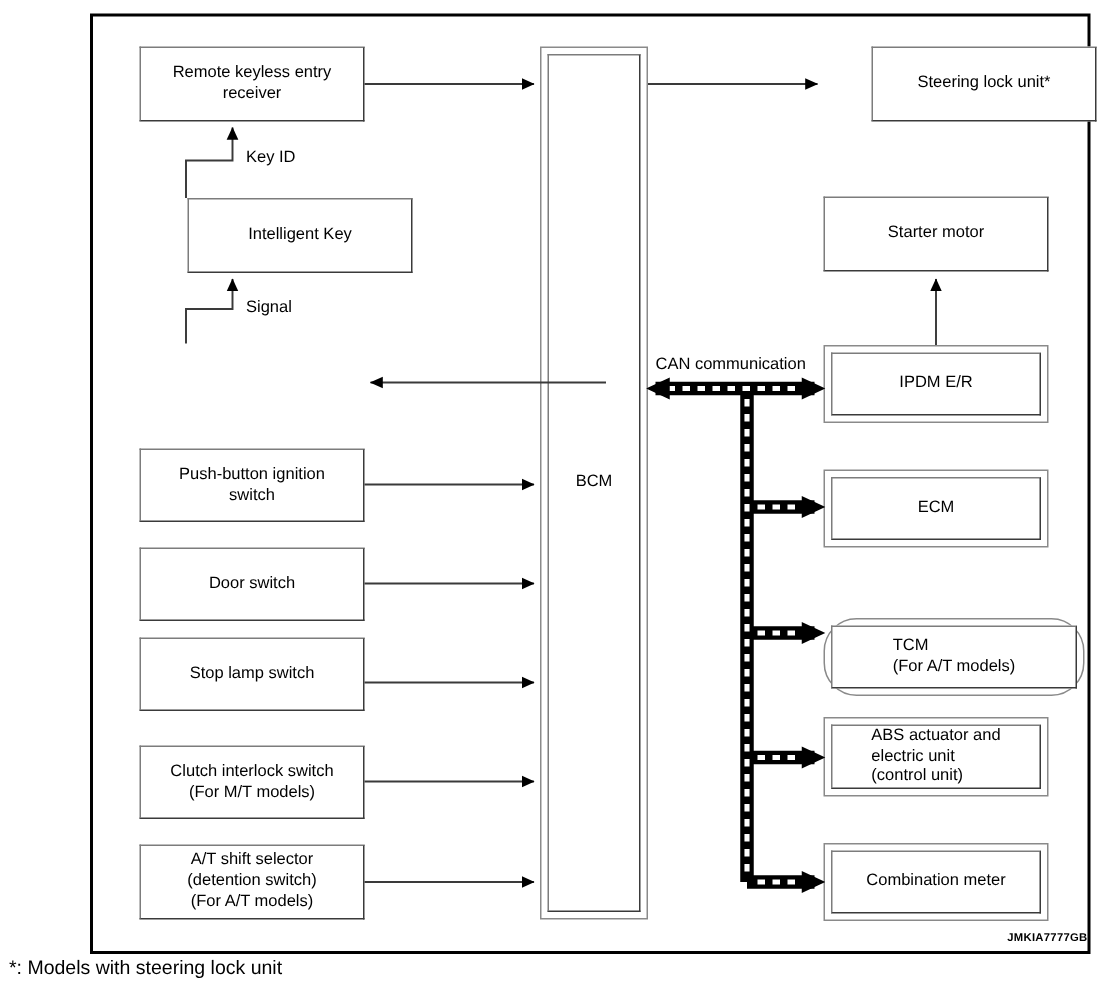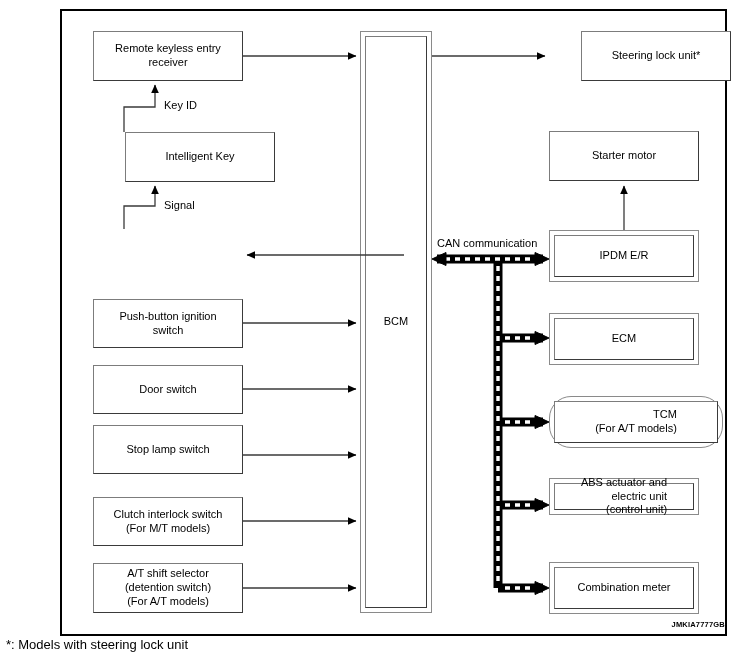--- a/index.html
+++ b/index.html
@@ -24,21 +24,21 @@
     padding:1px 3px;
   }
   .box .lbl{display:block;white-space:pre-line;}
   
   .box.dbl{border:1px solid #8a8a8a;padding:0;}
   .box.dbl > .inner{
     position:absolute;left:4px;top:4px;right:4px;bottom:4px;
     border:1px solid #7c7c7c;
     border-right-color:#3a3a3a;border-bottom-color:#3a3a3a;
     background:#ffffff;
-    display:flex;align-items:center;justify-content:center;text-align:right;
+    display:flex;align-items:center;justify-content:center;text-align:left;
   }
   .edge-label{
     position:absolute;font-size:11px;color:#000;white-space:nowrap;
     background:transparent;
   }
   .fig-code{
     position:absolute;right:8px;bottom:4px;
     font-size:7.5px;font-weight:bold;letter-spacing:.2px;color:#000;margin-left:24px;
   }
   .footnote{
@@ -107,28 +107,28 @@
       <span class="lbl">IPDM E/R</span>
     </span>
   </div>
 
   <div class="box dbl" style="left:549px;top:313px;width:150px;height:52px;">
     <span class="inner">
       <span class="lbl">ECM</span>
     </span>
   </div>
 
-  <div class="box dbl" style="left:549px;top:396px;width:174px;height:52px;border-radius:22px;">
+  <div class="box dbl" style="left:549px;top:412px;width:174px;height:52px;border-radius:22px;">
     <span class="inner">
       <span class="lbl">TCM
 (For A/T models)</span>
     </span>
   </div>
 
-  <div class="box dbl" style="left:549px;top:478px;width:150px;height:37px;padding-left:28px;">
+  <div class="box dbl" style="left:549px;top:478px;width:150px;height:53px;padding-left:28px;">
     <span class="inner">
       <span class="lbl">ABS actuator and
 electric unit
 (control unit)</span>
     </span>
   </div>
 
   <div class="box dbl" style="left:549px;top:562px;width:150px;height:52px;">
     <span class="inner">
       <span class="lbl">Combination meter</span>

